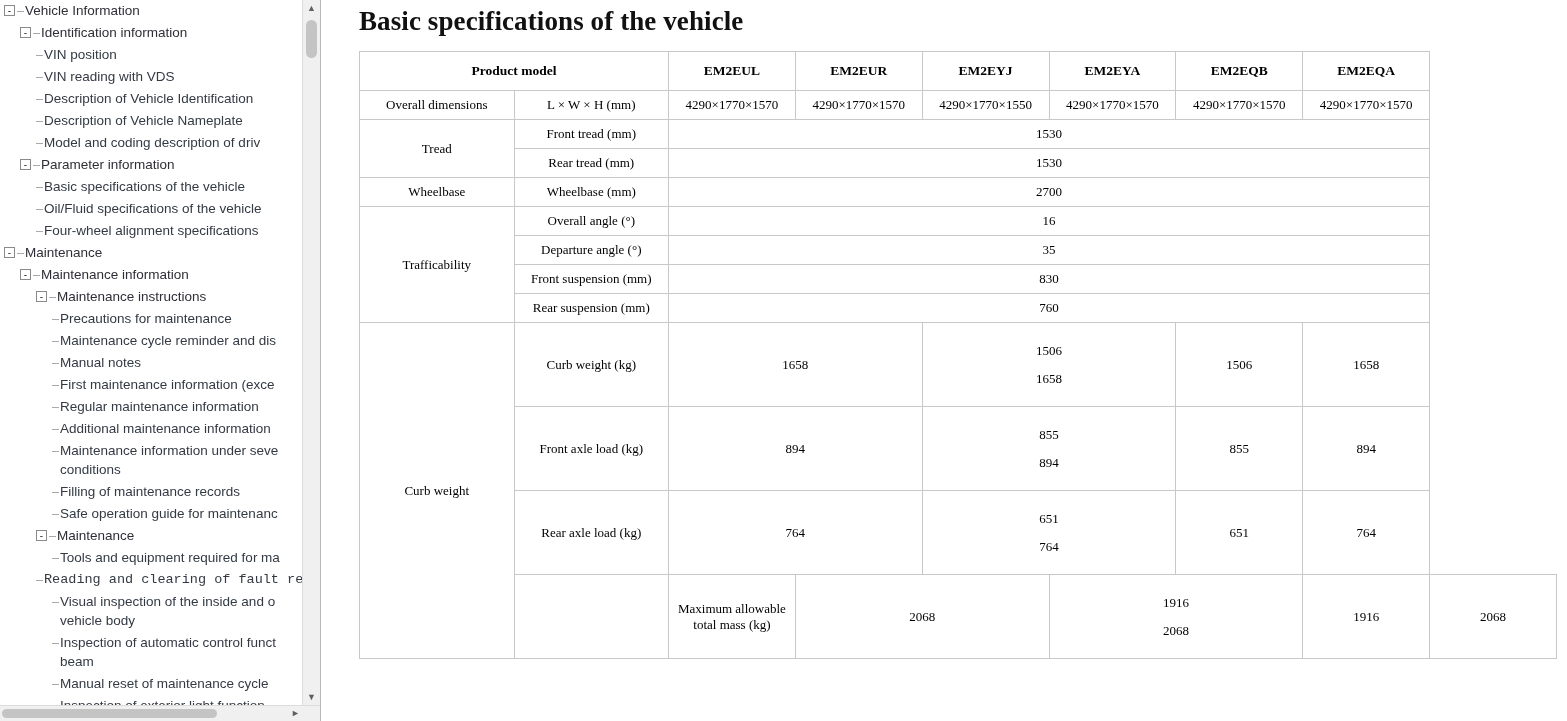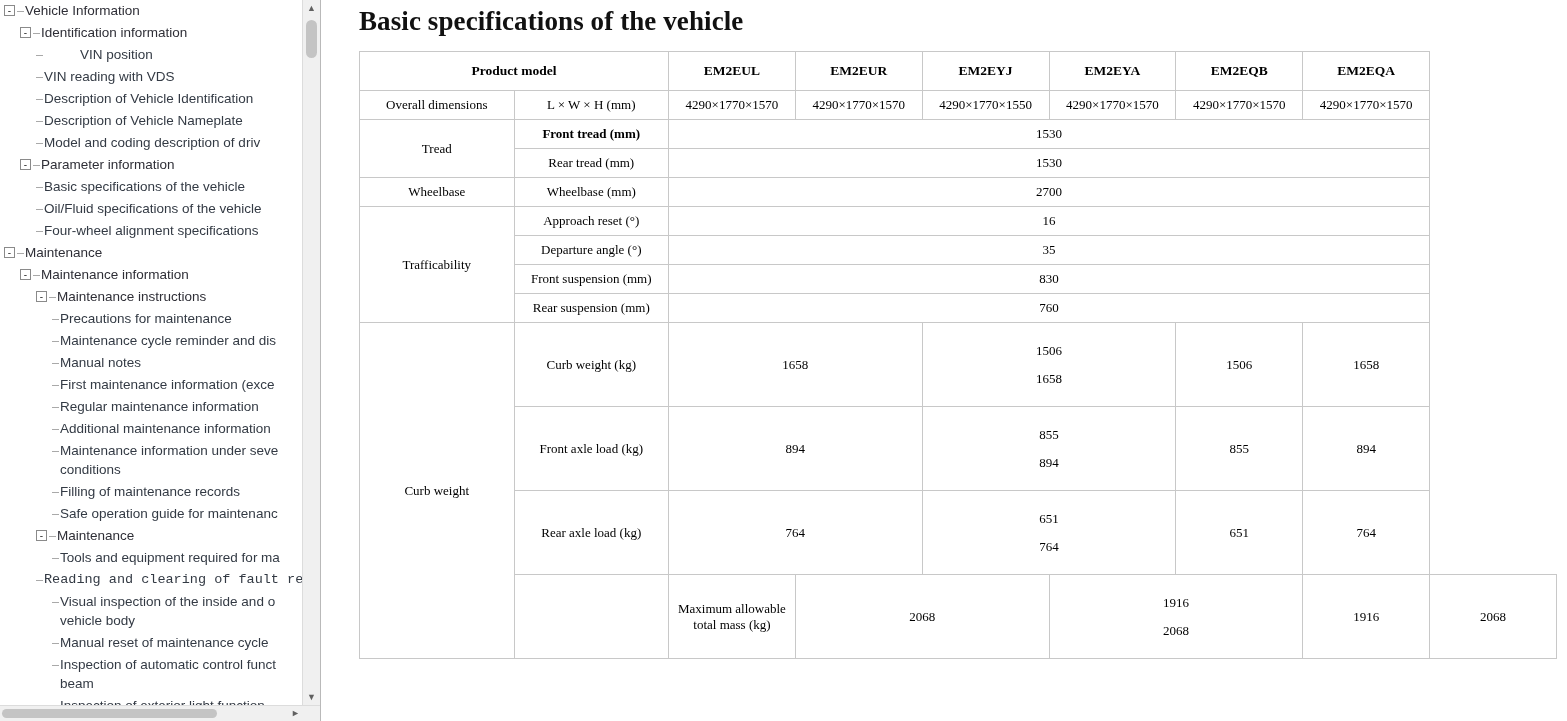--- a/index.html
+++ b/index.html
@@ -218,21 +218,21 @@
         <div class="node" style="padding-left: 4px;">
           <span class="toggle">-</span>
           <span class="dash"></span>
           <span class="label">Vehicle Information</span>
         </div>
         <div class="node" style="padding-left: 20px;">
           <span class="toggle">-</span>
           <span class="dash"></span>
           <span class="label">Identification information</span>
         </div>
-        <div class="node leaf" style="padding-left: 36px; gap: 36px;">
+        <div class="node leaf" style="padding-left: 36px;">
           <span class="dash"></span>
           <span class="label">VIN position</span>
         </div>
         <div class="node leaf" style="padding-left: 36px;">
           <span class="dash"></span>
           <span class="label">VIN reading with VDS</span>
         </div>
         <div class="node leaf" style="padding-left: 36px;">
           <span class="dash"></span>
           <span class="label">Description of Vehicle Identification</span>
@@ -323,27 +323,27 @@
           <span class="label">Tools and equipment required for ma</span>
         </div>
         <div class="node leaf" style="padding-left: 36px; font-family: Liberation Mono, monospace;">
           <span class="dash"></span>
           <span class="label">Reading and clearing of fault record</span>
         </div>
         <div class="node leaf wrap two-line" style="padding-left: 52px;">
           <span class="dash"></span>
           <span class="label">Visual inspection of the inside and o vehicle body</span>
         </div>
+        <div class="node leaf wrap two-line" style="padding-left: 52px;">
+          <span class="dash"></span>
+          <span class="label">Inspection of automatic control funct beam</span>
+        </div>
         <div class="node leaf" style="padding-left: 52px;">
           <span class="dash"></span>
           <span class="label">Manual reset of maintenance cycle</span>
-        </div>
-        <div class="node leaf wrap two-line" style="padding-left: 52px;">
-          <span class="dash"></span>
-          <span class="label">Inspection of automatic control funct beam</span>
         </div>
         <div class="node leaf" style="padding-left: 52px;">
           <span class="dash"></span>
           <span class="label">Inspection of exterior light function</span>
         </div>
       </div>
 
     <div id="tree-vscroll">
       <div class="arrow up">▲</div>
       <div class="thumb"></div>
@@ -376,35 +376,35 @@
             <td class="param" style="width: 152px;">L × W × H (mm)</td>
             <td>4290×1770×1570</td>
             <td>4290×1770×1570</td>
             <td>4290×1770×1550</td>
             <td>4290×1770×1570</td>
             <td>4290×1770×1570</td>
             <td>4290×1770×1570</td>
           </tr>
           <tr>
             <td class="group" rowspan="2" style="width: 148px;">Tread</td>
-            <td class="param" style="width: 152px; font-weight: bold;">Front tread (mm)</td>
+            <td class="param" style="width: 152px;">Front tread (mm)</td>
             <td colspan="6">1530</td>
           </tr>
           <tr>
             <td class="param" style="width: 152px;">Rear tread (mm)</td>
             <td colspan="6">1530</td>
           </tr>
           <tr>
             <td class="group" rowspan="1" style="width: 148px;">Wheelbase</td>
             <td class="param" style="width: 152px;">Wheelbase (mm)</td>
             <td colspan="6">2700</td>
           </tr>
           <tr>
             <td class="group" rowspan="4" style="width: 148px;">Trafficability</td>
-            <td class="param" style="width: 152px;">Approach reset (°)</td>
+            <td class="param" style="width: 152px;">Overall angle (°)</td>
             <td colspan="6">16</td>
           </tr>
           <tr>
             <td class="param" style="width: 152px;">Departure angle (°)</td>
             <td colspan="6">35</td>
           </tr>
           <tr>
             <td class="param" style="width: 152px;">Front suspension (mm)</td>
             <td colspan="6">830</td>
           </tr>

